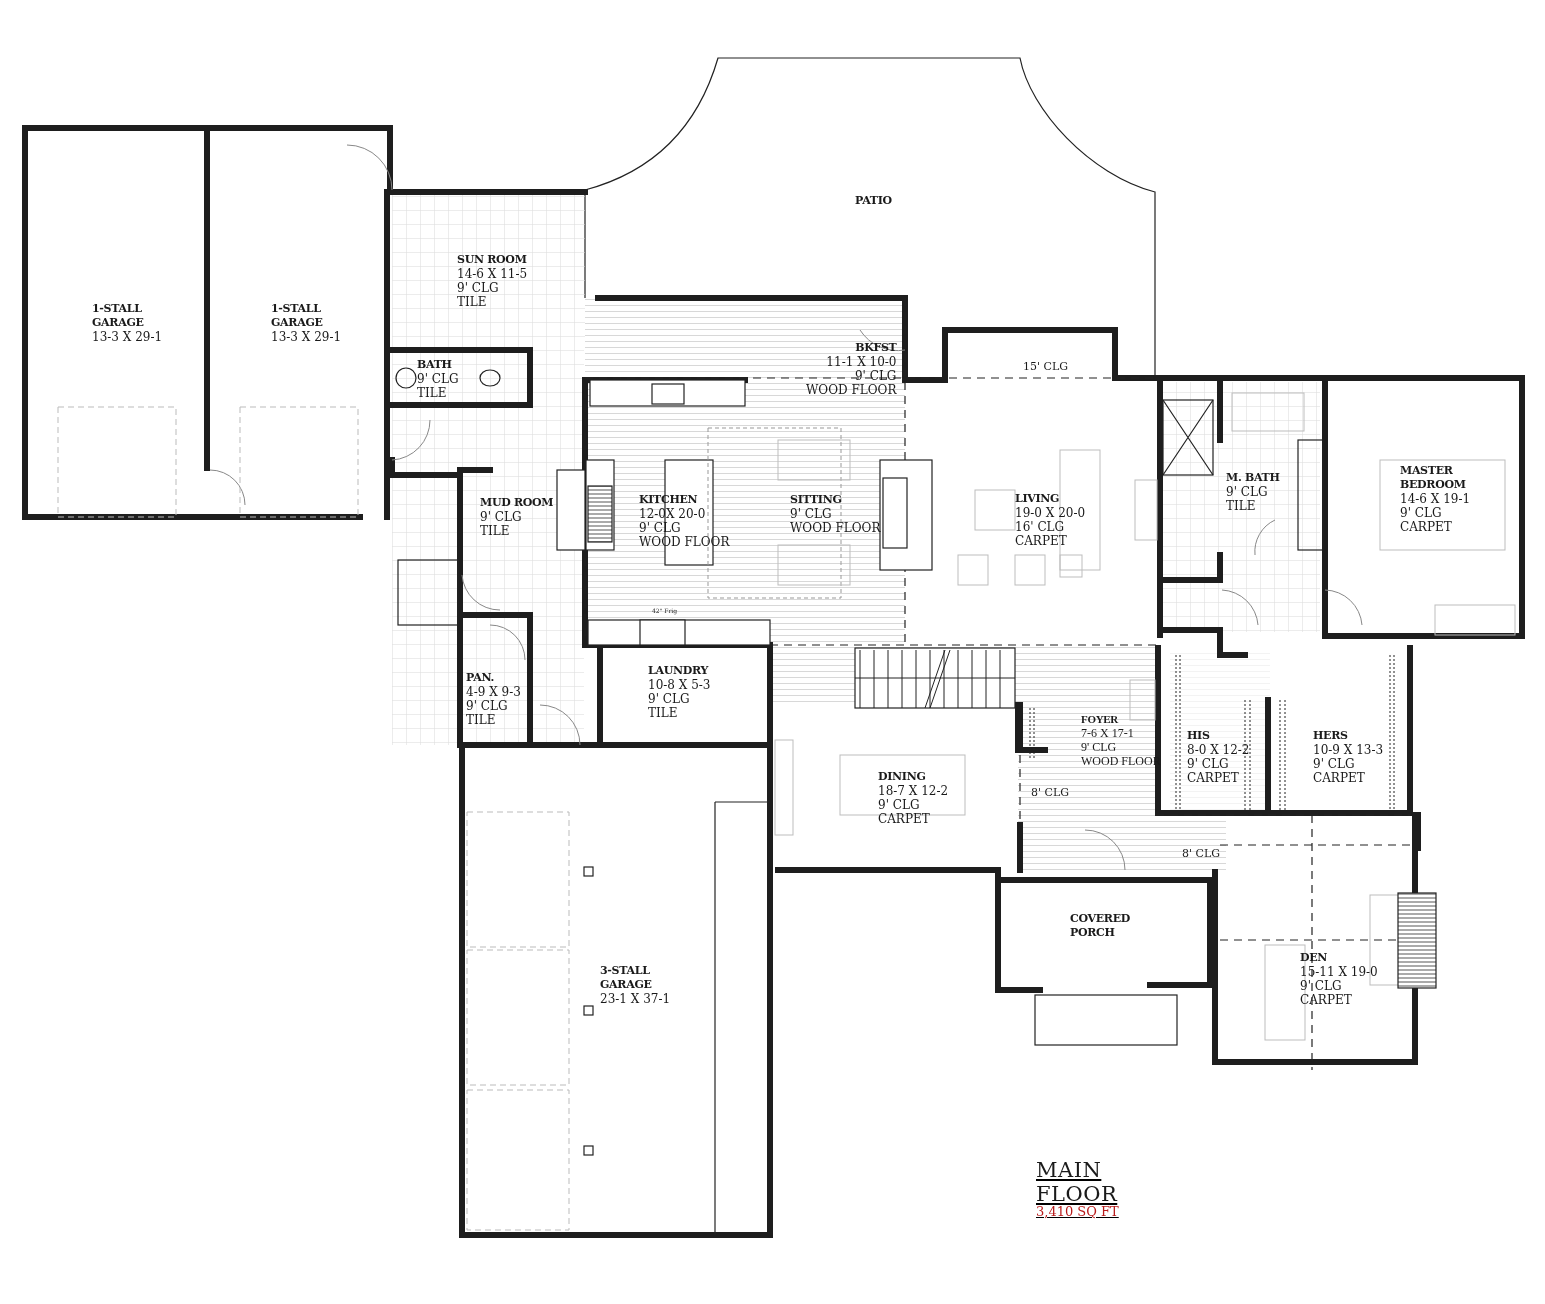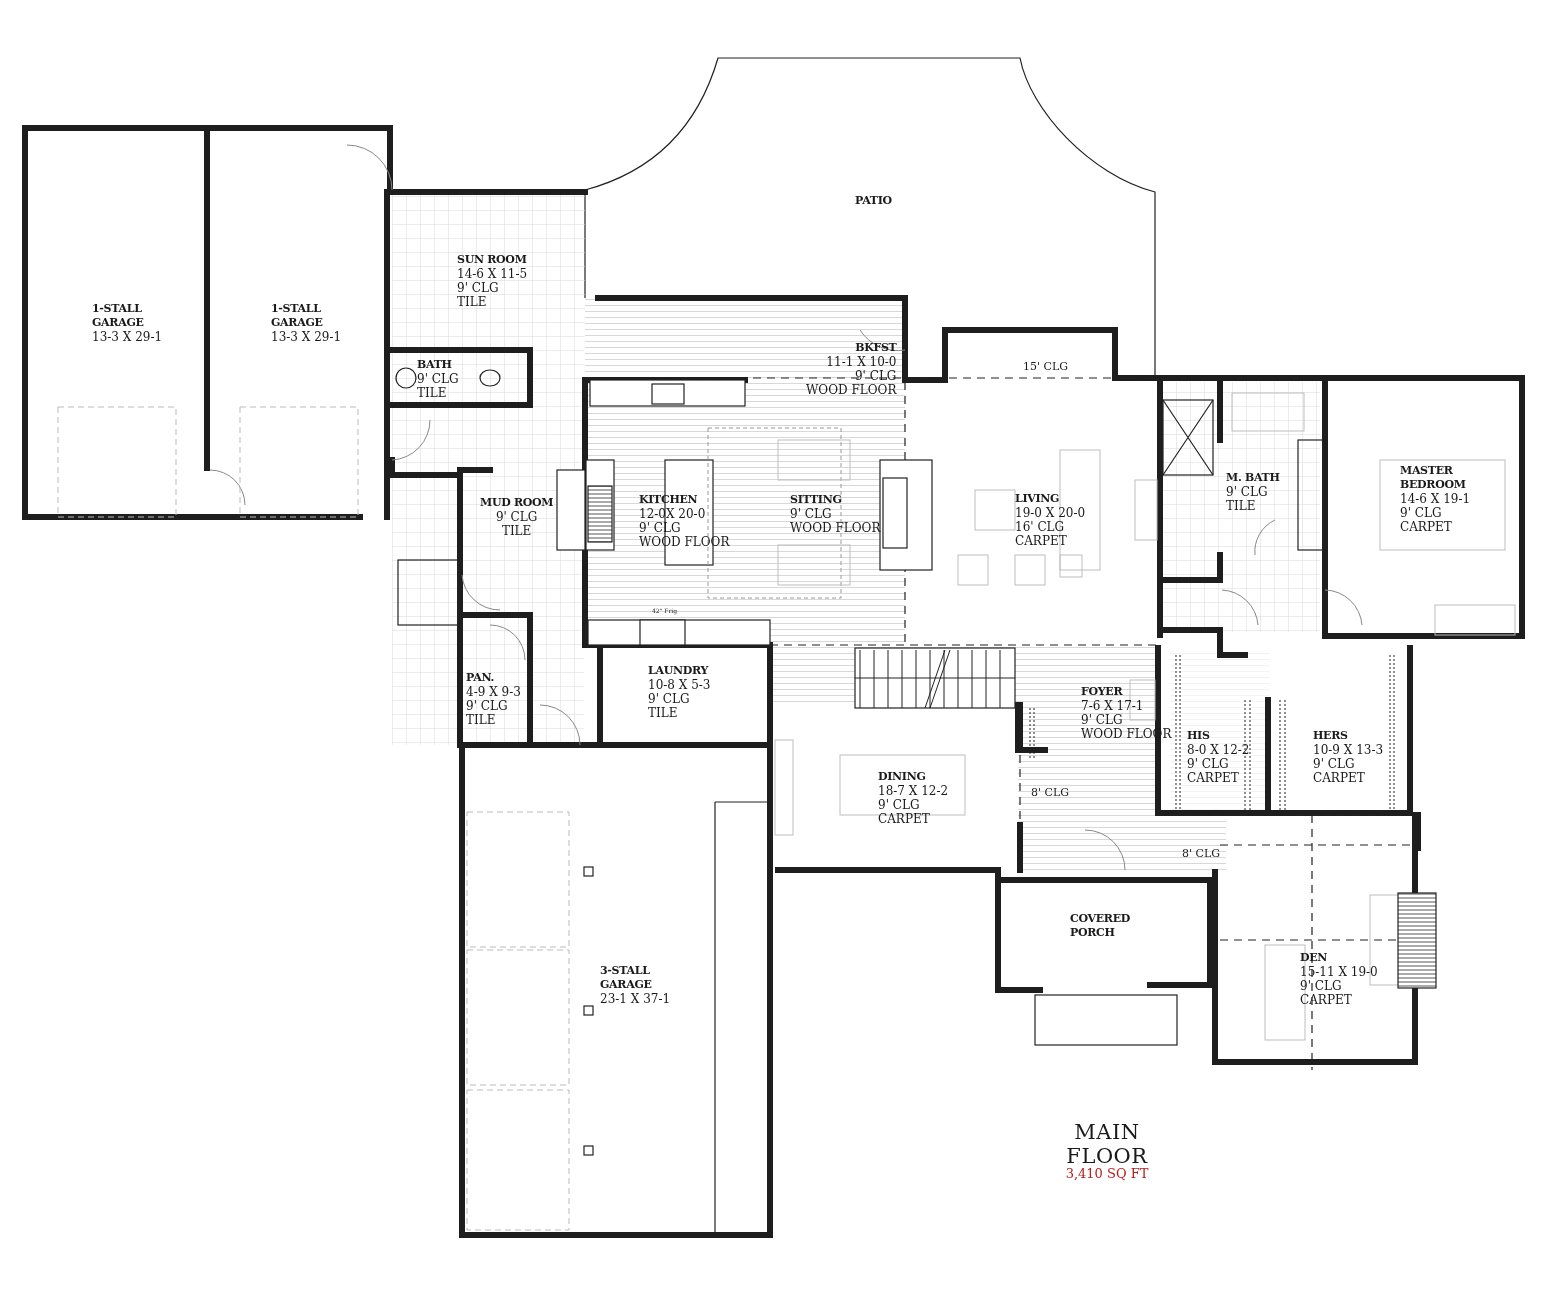--- a/index.html
+++ b/index.html
@@ -2,21 +2,21 @@
 <html><head>
 <meta charset="utf-8">
 <style>
   html, body { margin:0; padding:0; background:#ffffff; }
   body { width:1545px; height:1304px; position:relative; overflow:hidden; font-family:"DejaVu Serif", serif; }
   #plan { position:absolute; left:0; top:0; }
   .room-label { position:absolute; font-family:"DejaVu Serif", serif; color:#1a1a1a; line-height:14px; font-size:11px; }
   .room-label .name { font-weight:bold; font-size:11px; letter-spacing:-0.3px; display:block; }
   .room-label .line { display:block; font-size:12px; }
   .ceil-note { position:absolute; font-size:11px; color:#1a1a1a; font-family:"DejaVu Serif", serif; }
-  #title { position:absolute; left:1036px; top:1120px; text-align:center; width:142px; }
+  #title { position:absolute; left:1036px; top:1158px; width:142px;text-decoration:underline; }
   #title .t1 { font-size:21px; letter-spacing:0.5px; color:#1a1a1a; display:block; }
   #title .t2 { font-size:13px; color:#b91c1c; display:block; margin-top:-2px; }
 </style>
 </head>
 <body>
 
 <svg id="plan" width="1545" height="1304" viewBox="0 0 1545 1304" xmlns="http://www.w3.org/2000/svg">
   <defs>
     <pattern id="tile" width="14" height="14" patternUnits="userSpaceOnUse">
       <path d="M14 0 L0 0 0 14" fill="none" stroke="#dadada" stroke-width="1"></path>
@@ -222,21 +222,21 @@
 <div class="room-label" style="left:855px; top:194px;">
   <span class="name">PATIO</span>
 </div>
 <div class="room-label" style="left:806px; top:341px;text-align:right;">
   <span class="name">BKFST</span>
   <span class="line">11-1 X 10-0</span>
   <span class="line">9' CLG</span>
   <span class="line">WOOD FLOOR</span>
 </div>
 <div class="ceil-note" style="left:1023px; top:360px;">15' CLG</div>
-<div class="room-label" style="left:480px; top:496px;text-align:center;">
+<div class="room-label" style="left:480px; top:496px;">
   <span class="name">MUD ROOM</span>
   <span class="line">9' CLG</span>
   <span class="line">TILE</span>
 </div>
 <div class="room-label" style="left:639px; top:493px;">
   <span class="name">KITCHEN</span>
   <span class="line">12-0X 20-0</span>
   <span class="line">9' CLG</span>
   <span class="line">WOOD FLOOR</span>
 </div>
@@ -274,21 +274,21 @@
   <span class="line">10-8 X 5-3</span>
   <span class="line">9' CLG</span>
   <span class="line">TILE</span>
 </div>
 <div class="room-label" style="left:878px; top:770px;">
   <span class="name">DINING</span>
   <span class="line">18-7 X 12-2</span>
   <span class="line">9' CLG</span>
   <span class="line">CARPET</span>
 </div>
-<div class="room-label" style="left:1081px; top:685px;">
+<div class="room-label" style="left:1081px; top:712px;font-family:Liberation Serif, serif;">
   <span class="name">FOYER</span>
   <span class="line">7-6 X 17-1</span>
   <span class="line">9' CLG</span>
   <span class="line">WOOD FLOOR</span>
 </div>
 <div class="ceil-note" style="left:1031px; top:786px;">8' CLG</div>
 <div class="room-label" style="left:1187px; top:729px;">
   <span class="name">HIS</span>
   <span class="line">8-0 X 12-2</span>
   <span class="line">9' CLG</span>

